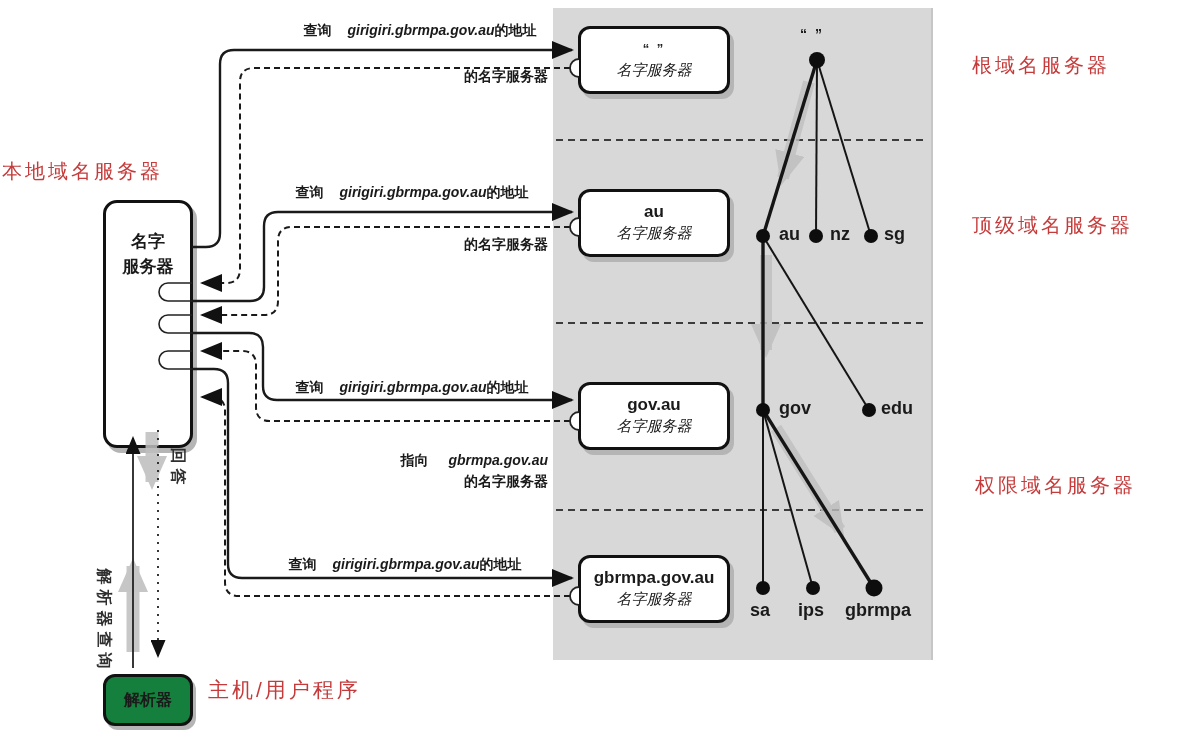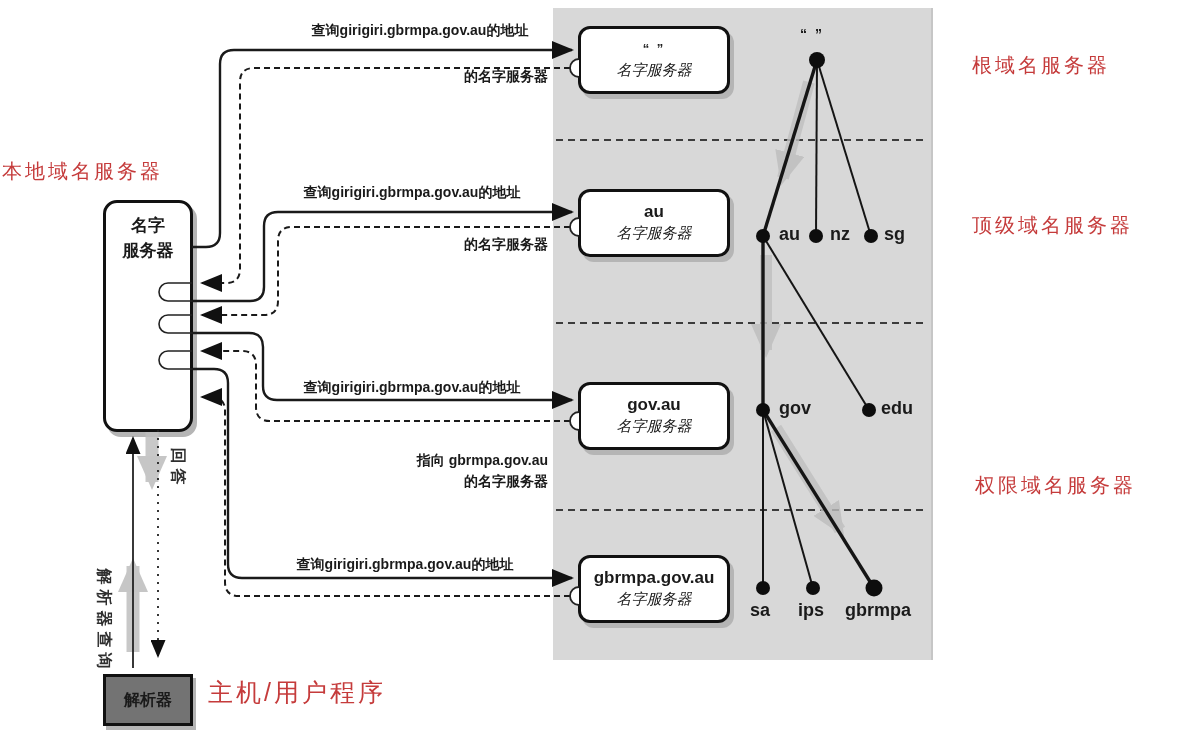--- a/index.html
+++ b/index.html
@@ -8,48 +8,48 @@
   .panel{position:absolute;left:553px;top:8px;width:378px;height:652px;background:#d8d8d8;
          border-right:2px solid #c6c6c6;}
   .srvbox{position:absolute;background:#fff;border:3px solid #111;border-radius:12px;
           box-shadow:4px 5px 0 #b5b5b5;display:flex;flex-direction:column;align-items:center;
           justify-content:center;gap:3px;text-align:center;}
   .srv-title{font-weight:bold;font-size:17px;line-height:18px;}
   .srv-sub{font-size:15px;font-style:italic;}
   .quote{font-size:13px;letter-spacing:2px;}
   .localbox{position:absolute;left:103px;top:200px;width:84px;height:216px;background:#fff;
             border:3px solid #111;border-radius:14px;box-shadow:4px 5px 0 #b5b5b5;
-            text-align:center;padding-top:10px;box-sizing:content-box;}
+            text-align:center;padding-top:26px;box-sizing:content-box;}
   .localbox .ln{font-size:17px;font-weight:bold;line-height:25px;}
-  .resolverbox{position:absolute;left:103px;top:674px;width:84px;height:46px;background:#737373;
-            border:3px solid #111;border-radius:0;box-shadow:3px 4px 0 #b5b5b5;
+  .resolverbox{position:absolute;left:103px;top:674px;width:84px;height:46px;background:#15803d;
+            border:3px solid #111;border-radius:12px;box-shadow:3px 4px 0 #b5b5b5;
             display:flex;align-items:center;justify-content:center;}
   .resolverbox .ln{font-size:16px;font-weight:bold;}
   .red{position:absolute;color:#c53b3b;font-size:20px;letter-spacing:3px;white-space:nowrap;}
   .q{position:absolute;font-size:14px;font-weight:bold;text-align:center;white-space:nowrap;}
   .r{position:absolute;font-size:14px;font-weight:bold;text-align:right;line-height:21px;white-space:nowrap;}
-  .dom{}
+  .dom{font-style:italic;margin-left:16px;}
   .tn{position:absolute;font-weight:bold;font-size:18px;white-space:nowrap;}
   .rootmark{position:absolute;font-weight:bold;font-size:14px;letter-spacing:2px;}
   .vlab{position:absolute;font-size:16px;font-weight:bold;color:#2e2e2e;letter-spacing:5px;
         text-align:center;transform:rotate(90deg);white-space:nowrap;}
   svg.overlay{position:absolute;left:0;top:0;pointer-events:none;}
 </style>
 </head>
 <body>
 
 <div class="stage">
 
   <div class="panel"></div>
 
   <div class="red" style="left:2px;top:158px;">本地域名服务器</div>
   <div class="red" style="left:972px;top:52px;">根域名服务器</div>
   <div class="red" style="left:972px;top:212px;">顶级域名服务器</div>
   <div class="red" style="left:975px;top:472px;">权限域名服务器</div>
-  <div class="red" style="left:208px;top:676px;font-size:25px;">主机/用户程序</div>
+  <div class="red" style="left:208px;top:676px;font-size:21px;">主机/用户程序</div>
 
   <div class="localbox">
     <div class="ln">名字</div>
     <div class="ln">服务器</div>
   </div>
 
   <div class="resolverbox">
     <div class="ln">解析器</div>
   </div>
 

